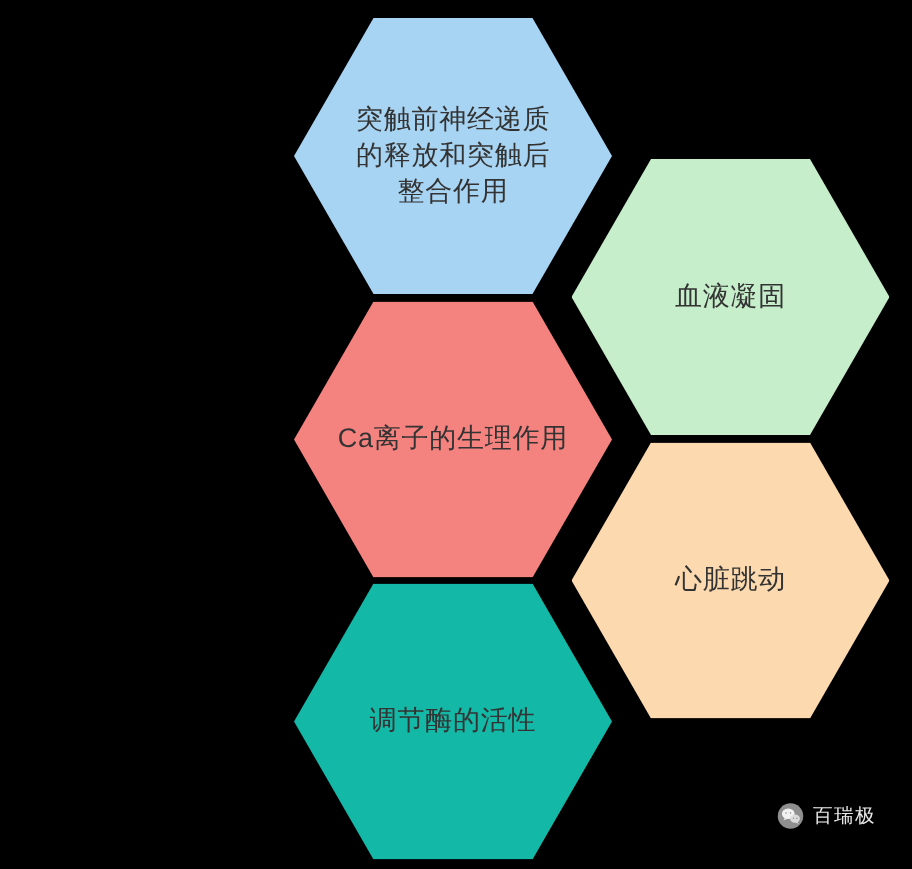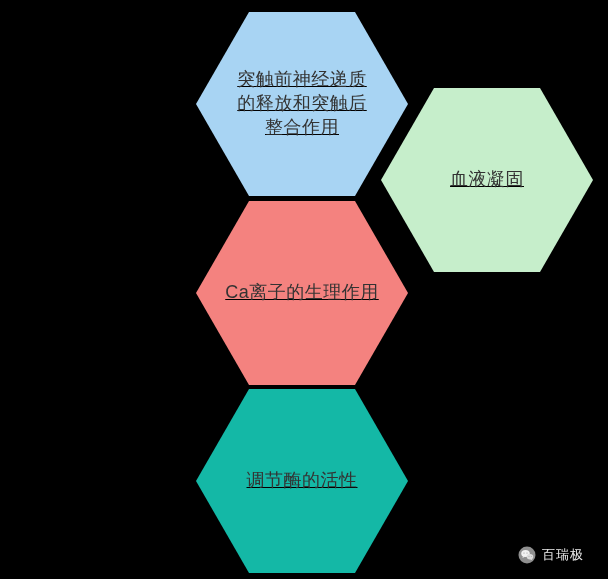--- a/index.html
+++ b/index.html
@@ -15,44 +15,43 @@
     font-family: "Liberation Sans", "DejaVu Sans", sans-serif;
   }
   .hex {
     position: absolute;
     width: 212px;
     height: 184px;
     clip-path: polygon(25% 0%, 75% 0%, 100% 50%, 75% 100%, 25% 100%, 0% 50%);
     display: flex;
     align-items: center;
     justify-content: center;
-    text-decoration: underline;
   }
   .hex-label {
     white-space: pre-line;
     text-align: center;
     font-size: 18px;
     line-height: 1.32;
     color: #333333;
     padding: 0 10px;
     letter-spacing: 0.5px;
   }
   
   .hex-top          { left: 196px; top:  12px; }
   .hex-top-left     { left:  12px; top: 106px; }
-  .hex-top-right    { left: 381px; top: 88px; }
+  .hex-top-right    { left: 381px; top: 106px; }
   .hex-center       { left: 196px; top: 201px; }
   .hex-bottom-left  { left:  12px; top: 295px; }
   .hex-bottom-right { left: 381px; top: 295px; }
   .hex-bottom       { left: 196px; top: 389px; }
 
   .footer {
     position: absolute;
     right: 24px;
-    bottom: 15px;
+    bottom: 26px;
     display: flex;
     align-items: center;
     gap: 6px;
   }
   .footer .brand {
     color: #e9e9e9;
     font-size: 13px;
     letter-spacing: 1px;
   }
   .wicon {
@@ -75,20 +74,23 @@
 
   <div class="hex hex-top-right" style="background-color: rgb(198, 238, 203);">
     <div class="hex-label">血液凝固</div>
   </div>
 
   <div class="hex hex-center" style="background-color: rgb(244, 130, 127);">
     <div class="hex-label">Ca离子的生理作用</div>
   </div>
 
 
+  <div class="hex hex-bottom-right" style="background-color: rgb(252, 217, 175);">
+    <div class="hex-label">心脏跳动</div>
+  </div>
 
   <div class="hex hex-bottom" style="background-color: #14b8a6;">
     <div class="hex-label">调节酶的活性</div>
   </div>
 
   <div class="footer">
     <span class="wicon">
       <svg width="18" height="18" viewBox="0 0 36 36" aria-hidden="true">
         <circle cx="18" cy="18" r="17" fill="#8f8f8f"></circle>
         <ellipse cx="15" cy="15" rx="8.5" ry="7" fill="#f2f2f2"></ellipse>

